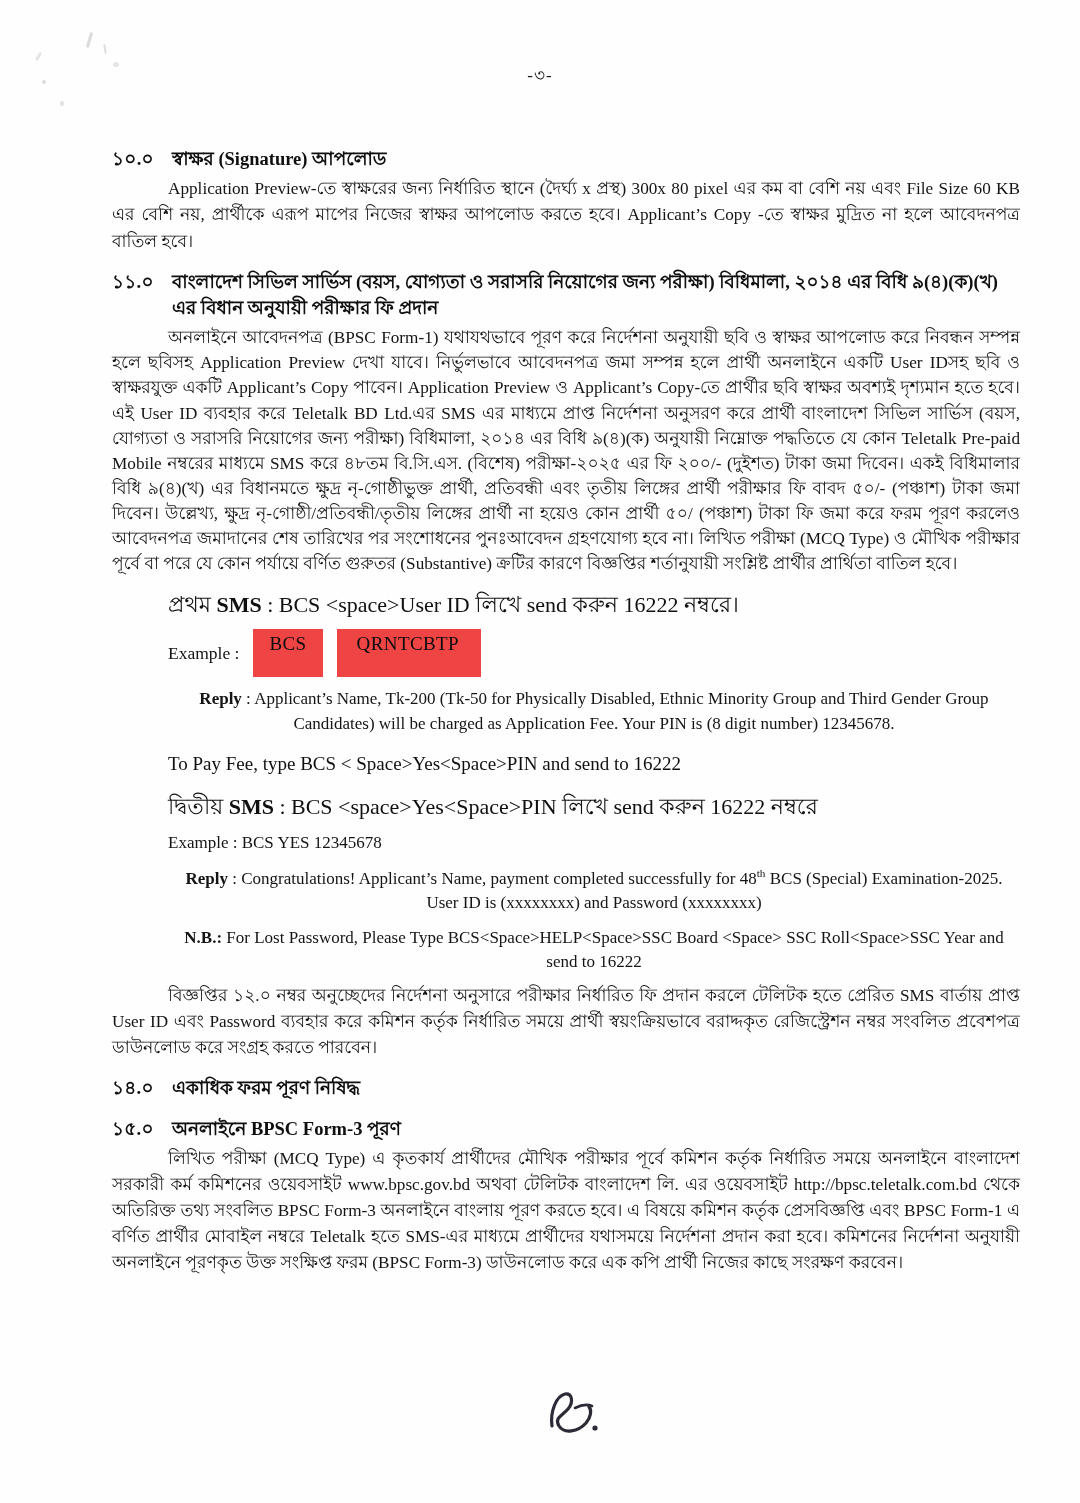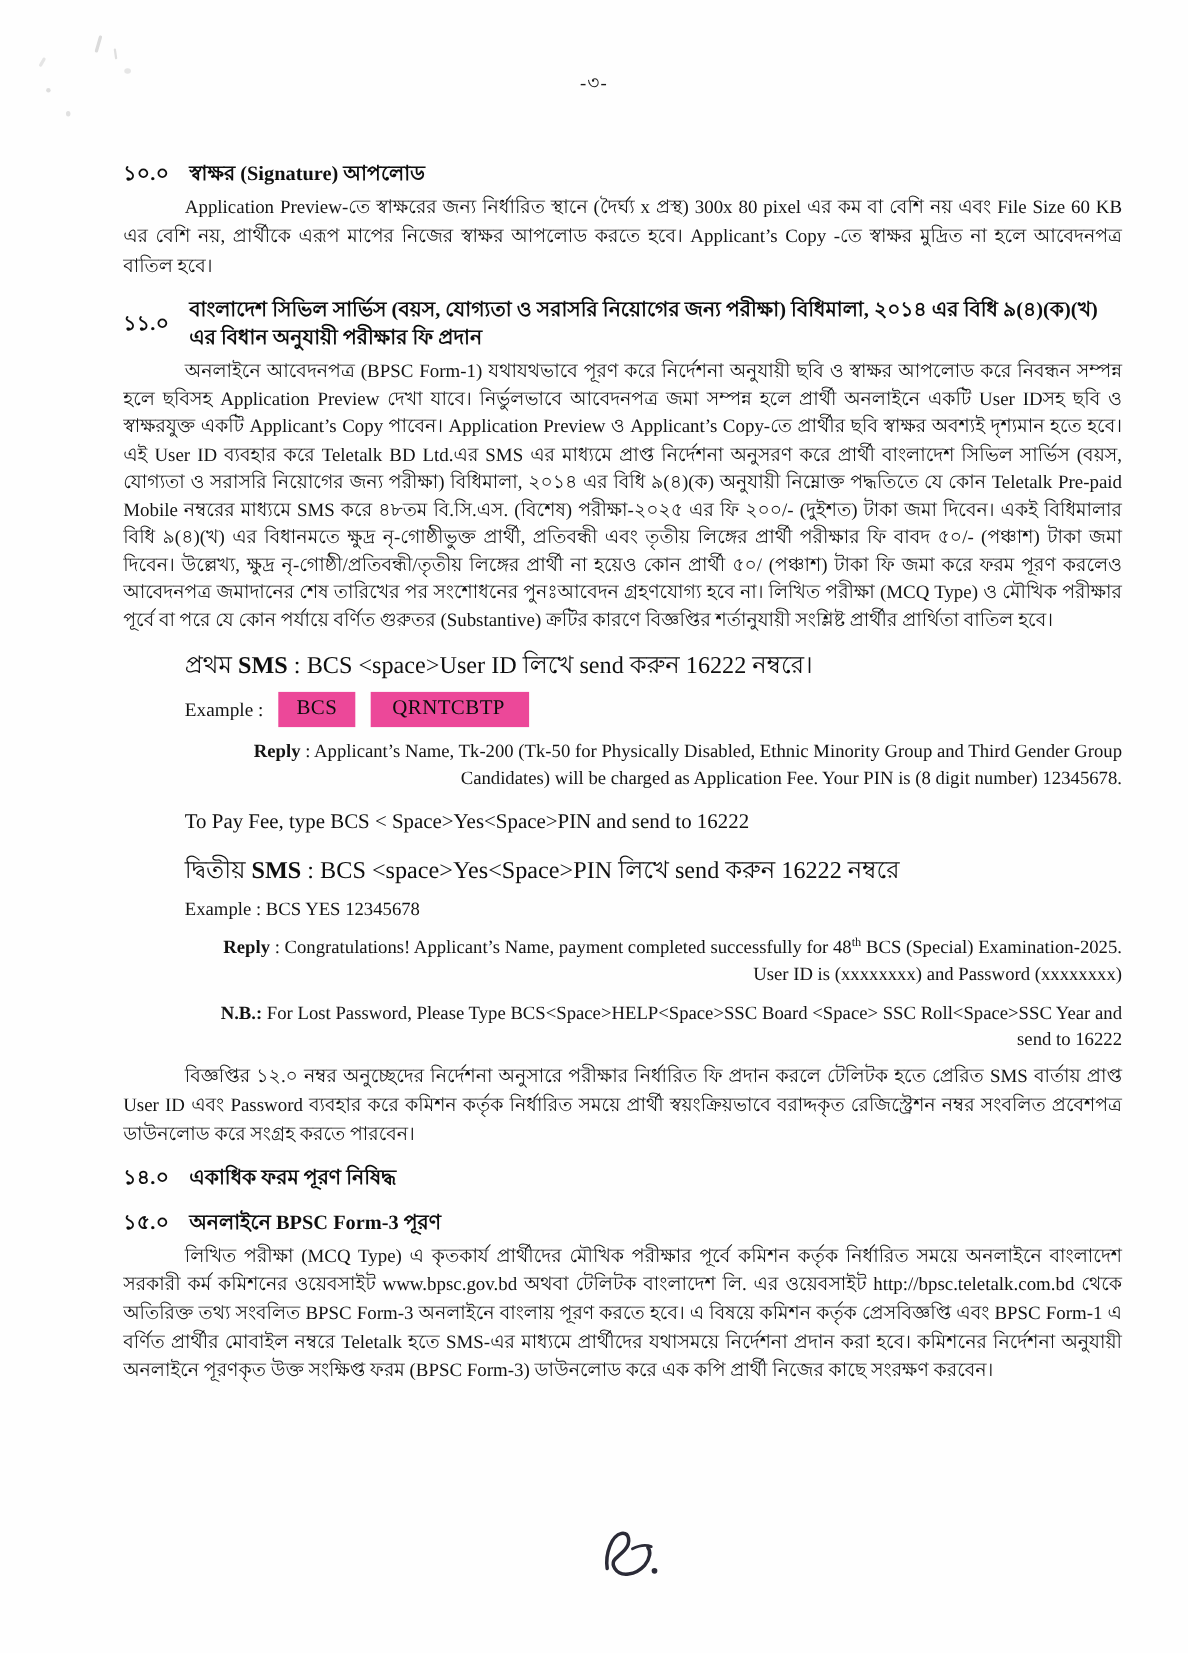--- a/index.html
+++ b/index.html
@@ -46,21 +46,21 @@
     position: absolute;
     left: 112px;
     top: 132px;
     width: 908px;
   }
 
   .section { margin-bottom: 2px; }
 
   .sec-head {
     display: flex;
-    align-items: center;
+    align-items: flex-start;
     font-weight: bold;
     font-size: 18.5px;
     line-height: 1.42;
     margin-top: 14px;
     margin-bottom: 2px;
     color: #0f0f0f;
   }
   .sec-num {
     flex: 0 0 auto;
     min-width: 60px;
@@ -91,34 +91,34 @@
     display: flex;
     align-items: center;
     margin: 6px 0 4px 56px;
     gap: 14px;
   }
   .example-label {
     font-size: 17.5px;
     color: #121212;
   }
   .gbox {
-    background: #ec4899;
+    background: #ef4444;
     color: #0d0d0d;
     font-size: 19px;
-    padding: 5px 16px 6px 16px;
+    padding: 5px 16px 22px 16px;
     letter-spacing: .4px;
     line-height: 1.1;
   }
   .gbox.wide { padding-left: 20px; padding-right: 22px; text-align: right; }
 
   .reply {
     font-size: 17px;
     line-height: 1.44;
     margin: 10px 0 8px 56px;
-    text-align: right;
+    text-align: center;
     color: #141414;
   }
   .reply .lbl { font-weight: bold; }
 
   .bigline {
     font-size: 19px;
     line-height: 1.45;
     margin: 14px 0 12px 56px;
     color: #101010;
   }

